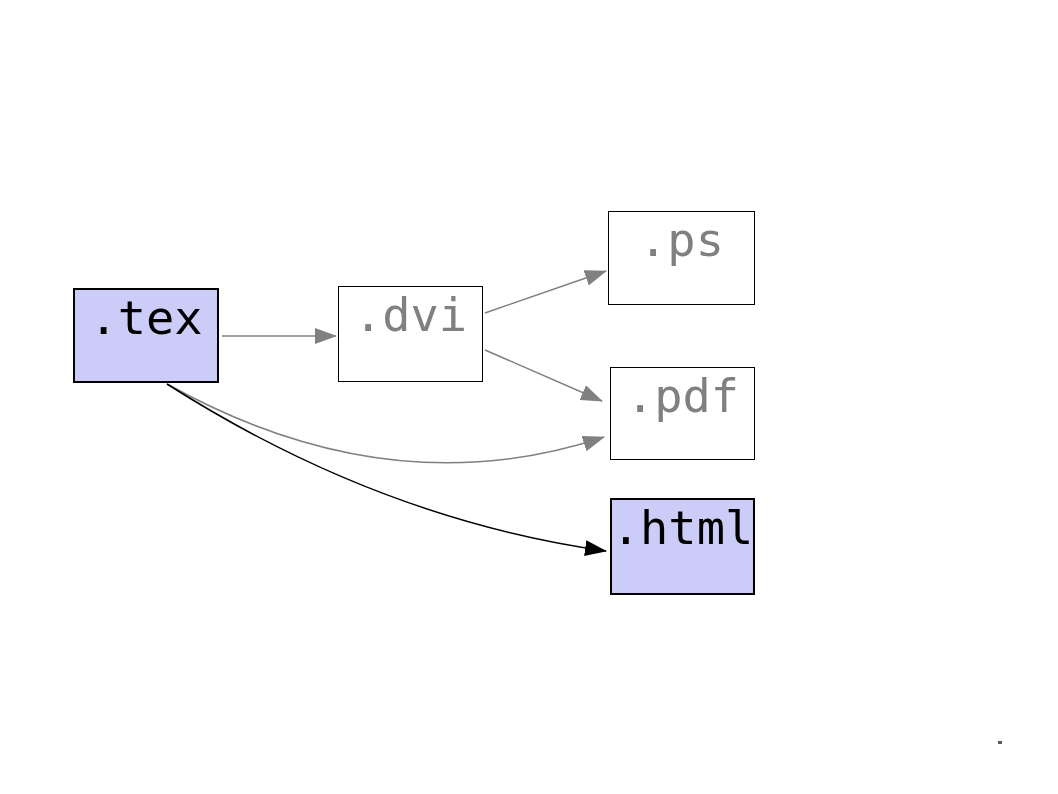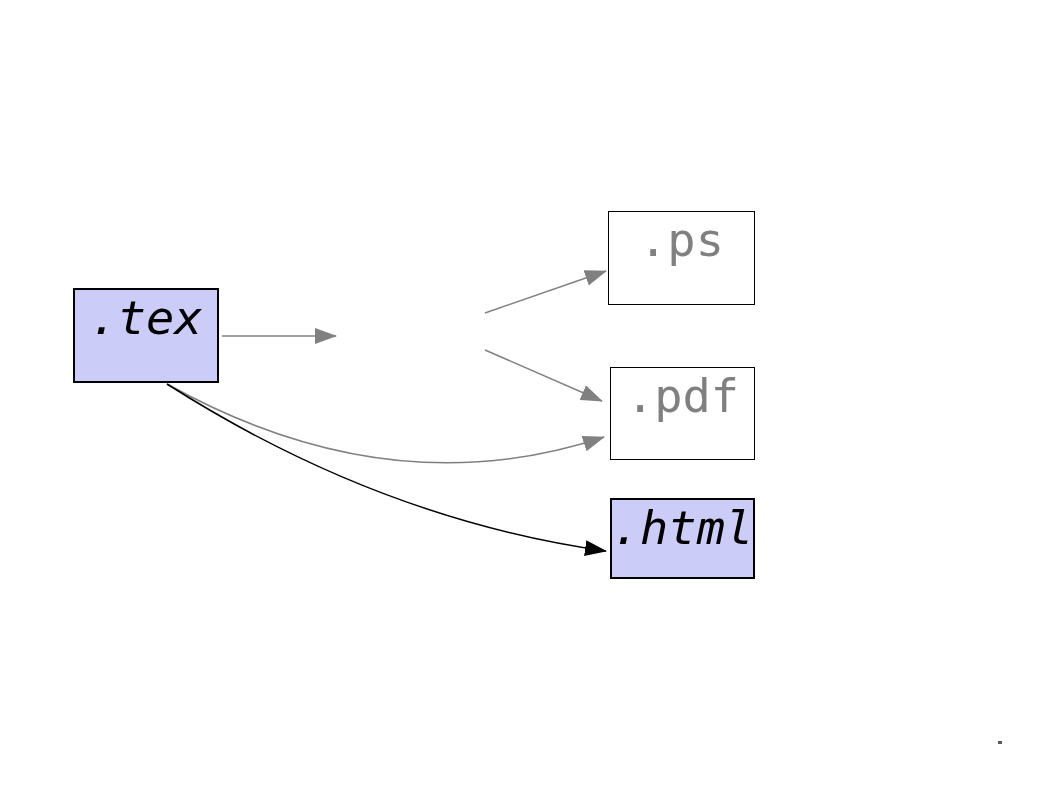--- a/index.html
+++ b/index.html
@@ -44,27 +44,26 @@
     font-size: 47px;
     background: #ffffff;
     border: 1px solid var(--box-border);
     color: var(--gray-text);
     white-space: nowrap;
   }
   .node.highlight {
     background: var(--highlight-fill);
     border-width: 2px;
     color: var(--black);
-    font-style: italic;
   }
   .node-tex  { left: 73px;  top: 288px; width: 146px; height: 95px; }
   .node-dvi  { left: 338px; top: 286px; width: 145px; height: 96px; }
   .node-ps   { left: 608px; top: 211px; width: 147px; height: 94px; }
   .node-pdf  { left: 610px; top: 367px; width: 145px; height: 93px; }
-  .node-html { left: 610px; top: 498px; width: 145px; height: 81px; }
+  .node-html { left: 610px; top: 498px; width: 145px; height: 97px; }
   .annotation {
     position: absolute;
     color: var(--gray-text);
     font-size: 28px;
     line-height: 37px;
   }
   .annotation-ps  { left: 778px; top: 239px; }
   .annotation-pdf { left: 776px; top: 378px; width: 250px; }
   .footer-dot {
     position: absolute;
@@ -93,20 +92,23 @@
     <path d="M 485 313 L 606 271" class="edge-gray" marker-end="url(#arrow-gray)"></path>
     <path d="M 485 350 L 602 401" class="edge-gray" marker-end="url(#arrow-gray)"></path>
     <path d="M 167 384 Q 390 508 604 437" class="edge-gray" marker-end="url(#arrow-gray)"></path>
     <path d="M 167 384 Q 379 519 606 551" class="edge-black" marker-end="url(#arrow-black)"></path>
   </svg>
 
   <div class="node node-tex highlight">
     <span>.tex</span>
   </div>
 
+  <div class="node node-dvi">
+    <span>.dvi</span>
+  </div>
 
   <div class="node node-ps">
     <span>.ps</span>
   </div>
 
   <div class="node node-pdf">
     <span>.pdf</span>
   </div>
 
   <div class="node node-html highlight">

